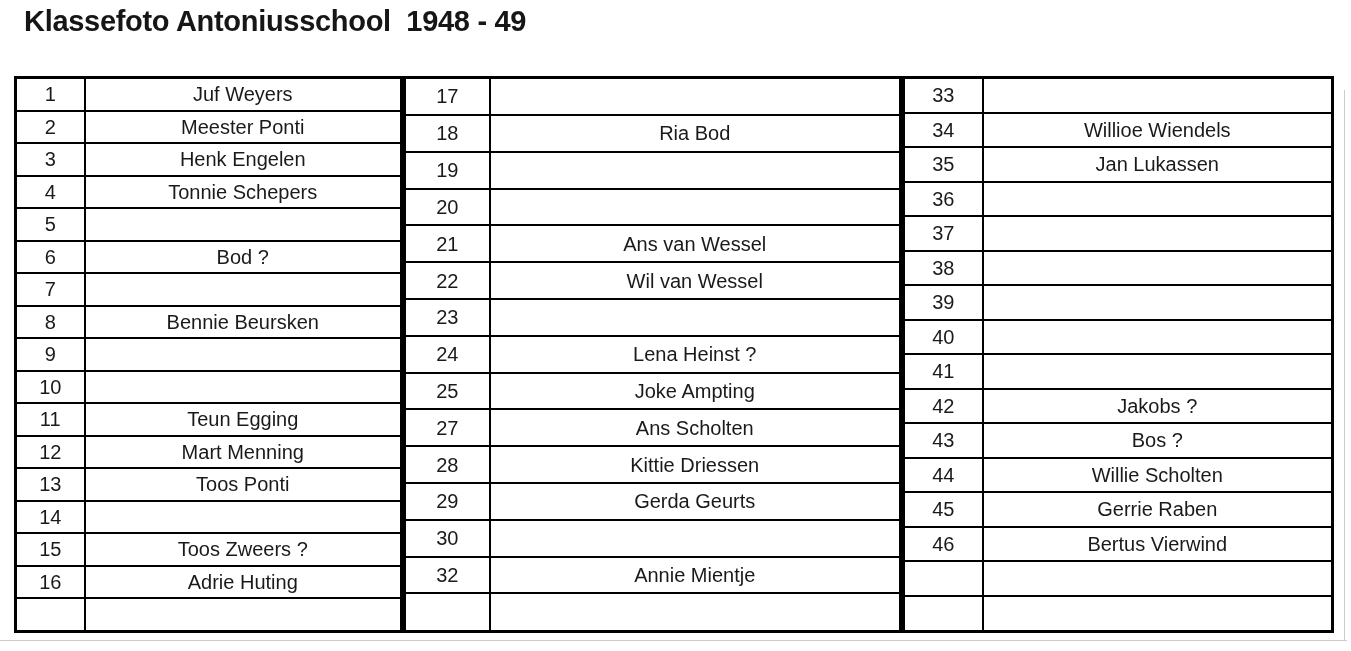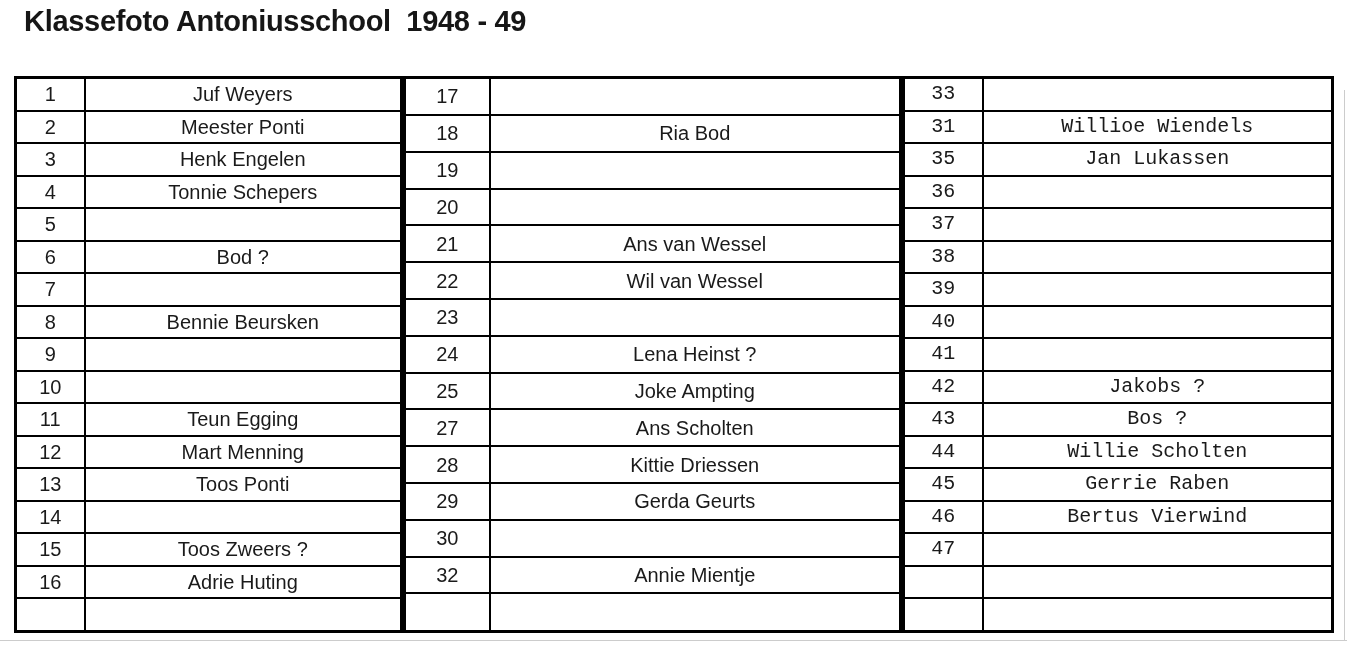--- a/index.html
+++ b/index.html
@@ -50,21 +50,21 @@
     line-height: 1;
     vertical-align: middle;
     overflow: hidden;
     white-space: pre;
   }
   td.num  { text-align: center; }
   td.name { text-align: center; padding-left: 7px; }
 
   .t0 { width: 389px; }
   .t1 { width: 499px; }
-  .t2 { width: 432px; font-family: Liberation Mono, monospace; }
+  .t2 { width: 432px; }
   .t0 .col-num { width: 69px; }
   .t1 .col-num { width: 85px; }
   .t2 .col-num { width: 79px; }
 
   
   .scan-edge-bottom {
     position: absolute;
     left: 0;
     top: 640px;
     width: 1347px;
@@ -234,21 +234,21 @@
         <colgroup>
           <col class="col-num">
           <col class="col-name">
         </colgroup>
         <tbody>
           <tr>
             <td class="num">33</td>
             <td class="name"></td>
           </tr>
           <tr>
-            <td class="num">31</td>
+            <td class="num">34</td>
             <td class="name">Willioe Wiendels</td>
           </tr>
           <tr>
             <td class="num">35</td>
             <td class="name">Jan Lukassen</td>
           </tr>
           <tr>
             <td class="num">36</td>
             <td class="name"></td>
           </tr>
@@ -284,24 +284,20 @@
             <td class="num">44</td>
             <td class="name">Willie Scholten</td>
           </tr>
           <tr>
             <td class="num">45</td>
             <td class="name">Gerrie Raben</td>
           </tr>
           <tr>
             <td class="num">46</td>
             <td class="name">Bertus Vierwind</td>
-          </tr>
-          <tr>
-            <td class="num">47</td>
-            <td class="name"></td>
           </tr>
           <tr>
             <td class="num"></td>
             <td class="name"></td>
           </tr>
           <tr>
             <td class="num"></td>
             <td class="name"></td>
           </tr>
         </tbody>

